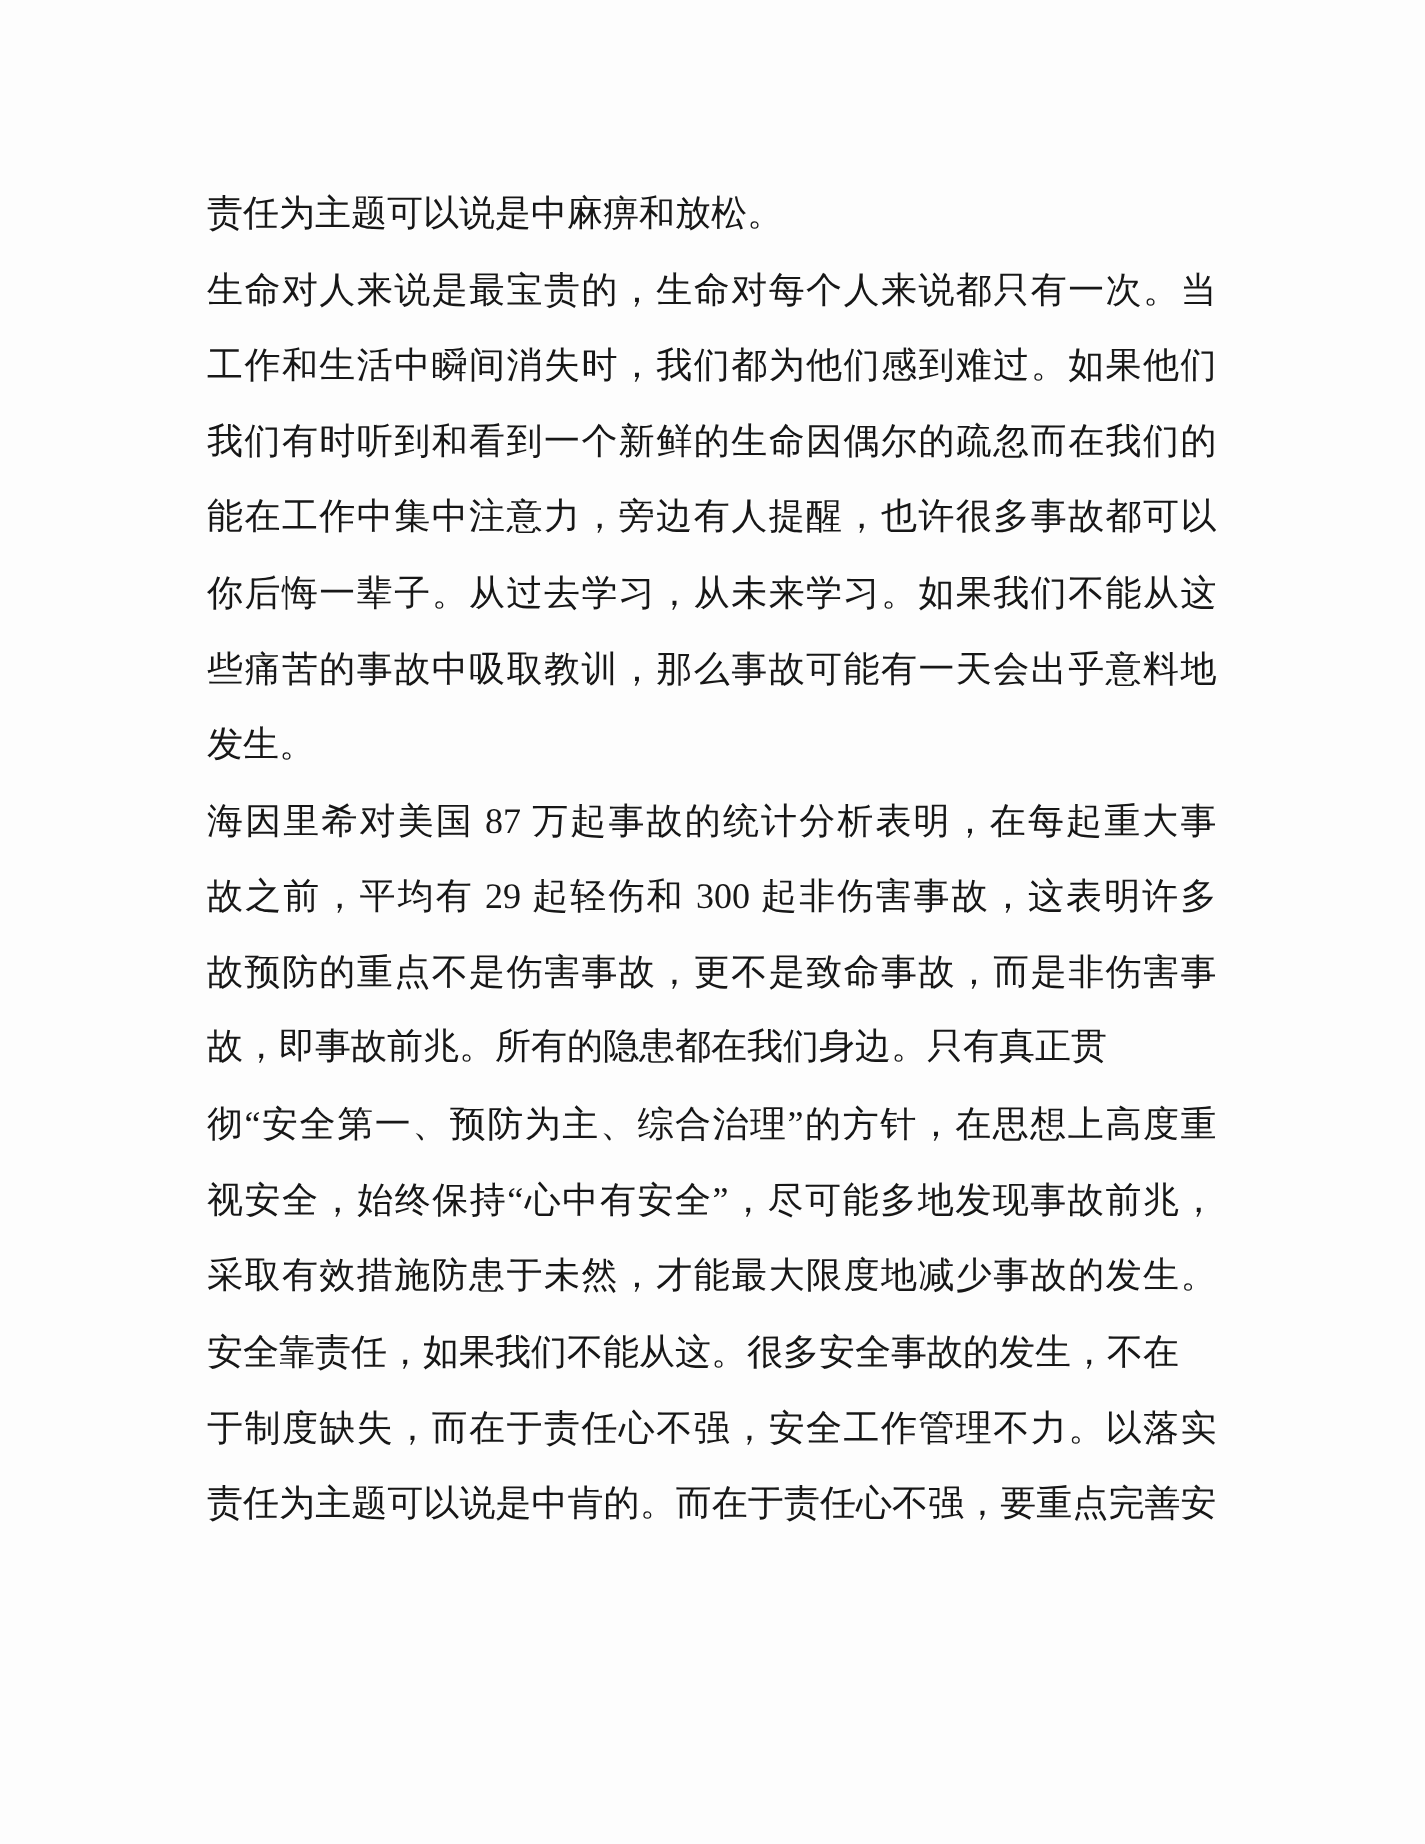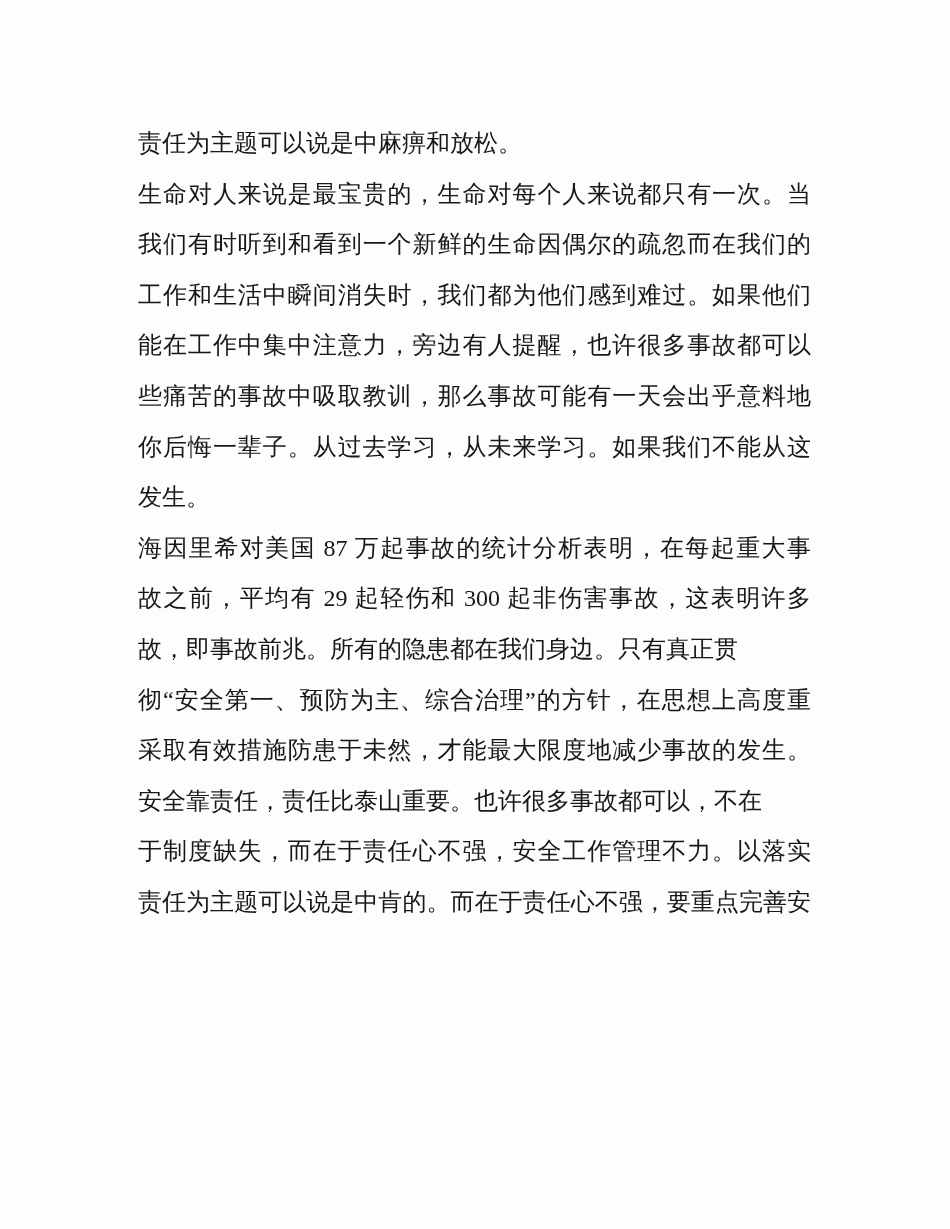--- a/index.html
+++ b/index.html
@@ -46,31 +46,33 @@
 </head>
 <body style="background: rgb(253, 253, 253);">
 
 <div class="page">
   <div class="text-block">
       <div class="paragraph">
         <div class="line" style="color: rgb(23, 23, 23);">责任为主题可以说是中麻痹和放松。</div>
       </div>
       <div class="paragraph">
         <div class="line stretch" style="color: rgb(23, 23, 23);">生命对人来说是最宝贵的，生命对每个人来说都只有一次。当</div>
+        <div class="line stretch" style="color: rgb(23, 23, 23);">工作和生活中瞬间消失时，我们都为他们感到难过。如果他们</div>
         <div class="line stretch" style="color: rgb(23, 23, 23);">我们有时听到和看到一个新鲜的生命因偶尔的疏忽而在我们的</div>
-        <div class="line stretch" style="color: rgb(23, 23, 23);">工作和生活中瞬间消失时，我们都为他们感到难过。如果他们</div>
         <div class="line stretch" style="color: rgb(23, 23, 23);">能在工作中集中注意力，旁边有人提醒，也许很多事故都可以</div>
+        <div class="line stretch" style="color: rgb(23, 23, 23);">你后悔一辈子。从过去学习，从未来学习。如果我们不能从这</div>
         <div class="line stretch" style="color: rgb(23, 23, 23);">些痛苦的事故中吸取教训，那么事故可能有一天会出乎意料地</div>
-        <div class="line stretch" style="color: rgb(23, 23, 23);">你后悔一辈子。从过去学习，从未来学习。如果我们不能从这</div>
         <div class="line" style="color: rgb(23, 23, 23);">发生。</div>
       </div>
       <div class="paragraph">
         <div class="line stretch" style="color: rgb(23, 23, 23);">海因里希对美国 87 万起事故的统计分析表明，在每起重大事</div>
         <div class="line stretch" style="color: rgb(23, 23, 23);">故之前，平均有 29 起轻伤和 300 起非伤害事故，这表明许多</div>
-        <div class="line" style="color: rgb(23, 23, 23);">故，即事故前兆。所有的隐患都在我们身边。只有真正贯</div>
+        <div class="line stretch" style="color: rgb(23, 23, 23);">故预防的重点不是伤害事故，更不是致命事故，而是非伤害事</div>
+        <div class="line" style="color: rgb(23, 23, 23); font-family: Liberation Mono, monospace;">故，即事故前兆。所有的隐患都在我们身边。只有真正贯</div>
         <div class="line stretch" style="color: rgb(23, 23, 23);">彻“安全第一、预防为主、综合治理”的方针，在思想上高度重</div>
+        <div class="line stretch" style="color: rgb(23, 23, 23);">视安全，始终保持“心中有安全”，尽可能多地发现事故前兆，</div>
         <div class="line stretch" style="color: rgb(23, 23, 23);">采取有效措施防患于未然，才能最大限度地减少事故的发生。</div>
-        <div class="line" style="color: rgb(23, 23, 23);">安全靠责任，责任比泰山重要。也许很多事故都可以，不在</div>
+        <div class="line" style="color: rgb(23, 23, 23);">安全靠责任，如果我们不能从这。很多安全事故的发生，不在</div>
         <div class="line stretch" style="color: rgb(23, 23, 23);">于制度缺失，而在于责任心不强，安全工作管理不力。以落实</div>
         <div class="line stretch" style="color: rgb(23, 23, 23);">责任为主题可以说是中肯的。而在于责任心不强，要重点完善安</div>
       </div>
     </div>
 </div>
 
 </body></html>

